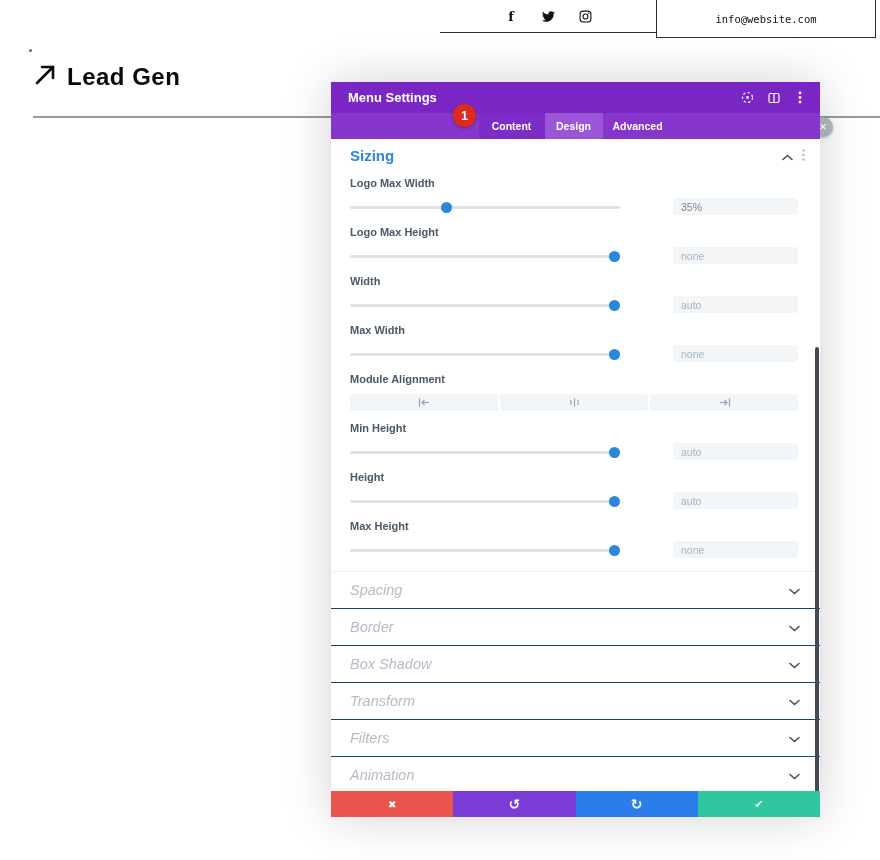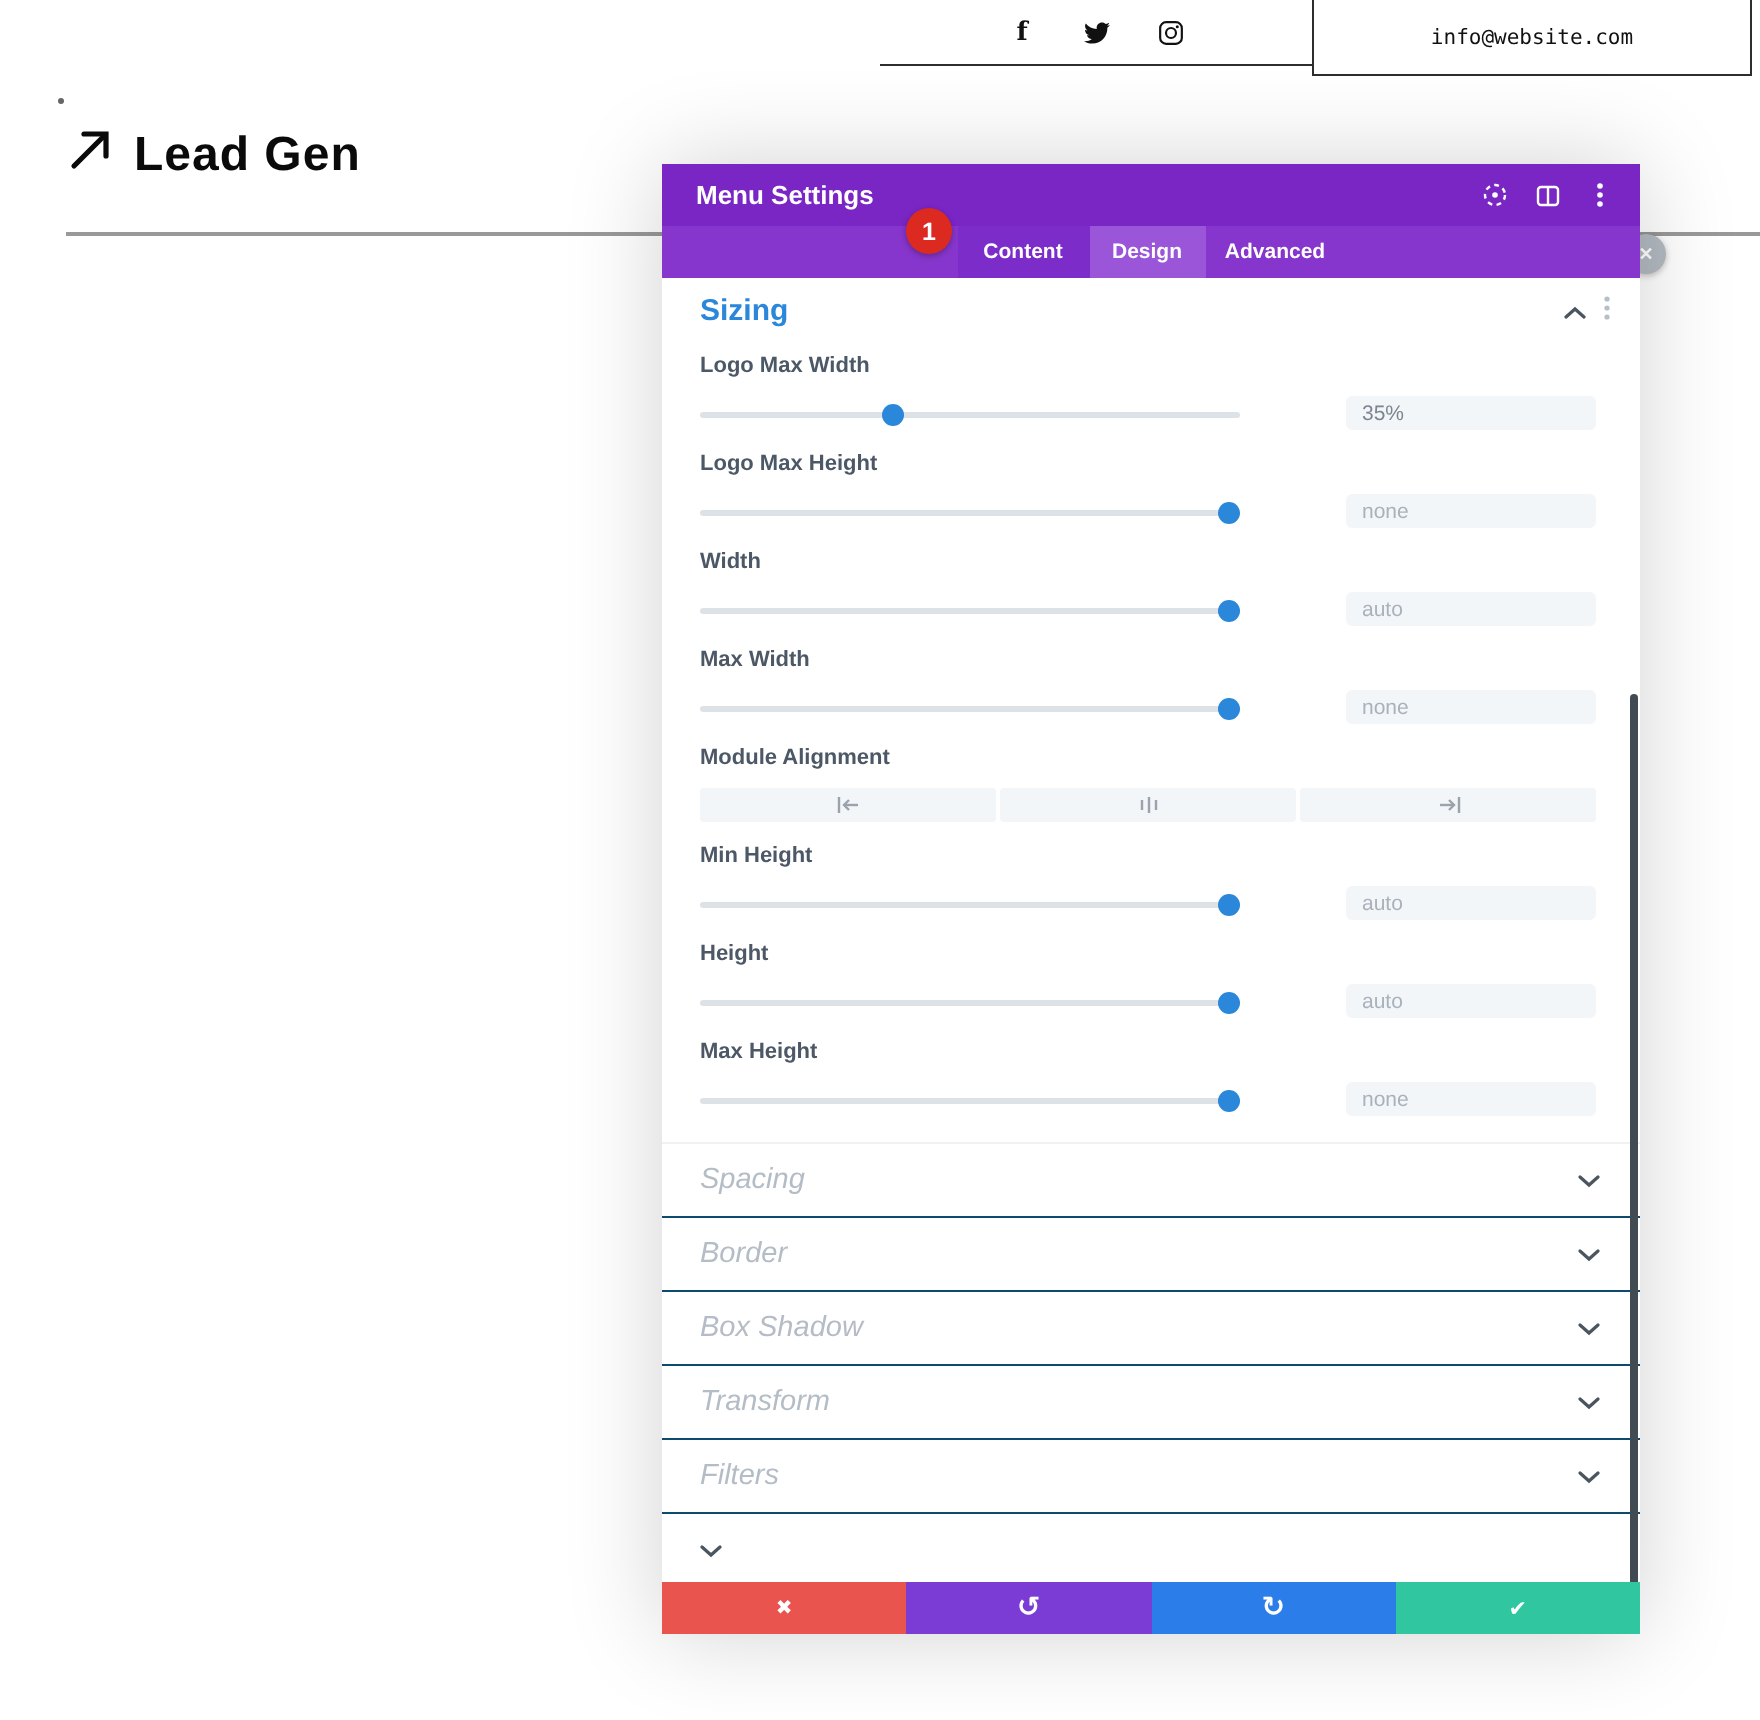--- a/index.html
+++ b/index.html
@@ -305,20 +305,21 @@
               <polyline points="1,1.5 5.5,5.5 10,1.5"></polyline>
             </svg></span>
       </div>
       <div class="collapsed">
         <span class="collapsed-title">Filters</span>
         <span><svg width="11" height="7" viewBox="0 0 11 7" fill="none" stroke="#4a5560" stroke-width="1.6" stroke-linecap="round">
               <polyline points="1,1.5 5.5,5.5 10,1.5"></polyline>
             </svg></span>
       </div>
       <div class="collapsed">
+        <span class="collapsed-title">Animation</span>
         <span><svg width="11" height="7" viewBox="0 0 11 7" fill="none" stroke="#4a5560" stroke-width="1.6" stroke-linecap="round">
               <polyline points="1,1.5 5.5,5.5 10,1.5"></polyline>
             </svg></span>
       </div>
     </div>
 
     <div class="scrollbar"></div>
   </div>
 
   <div class="modal-footer">

